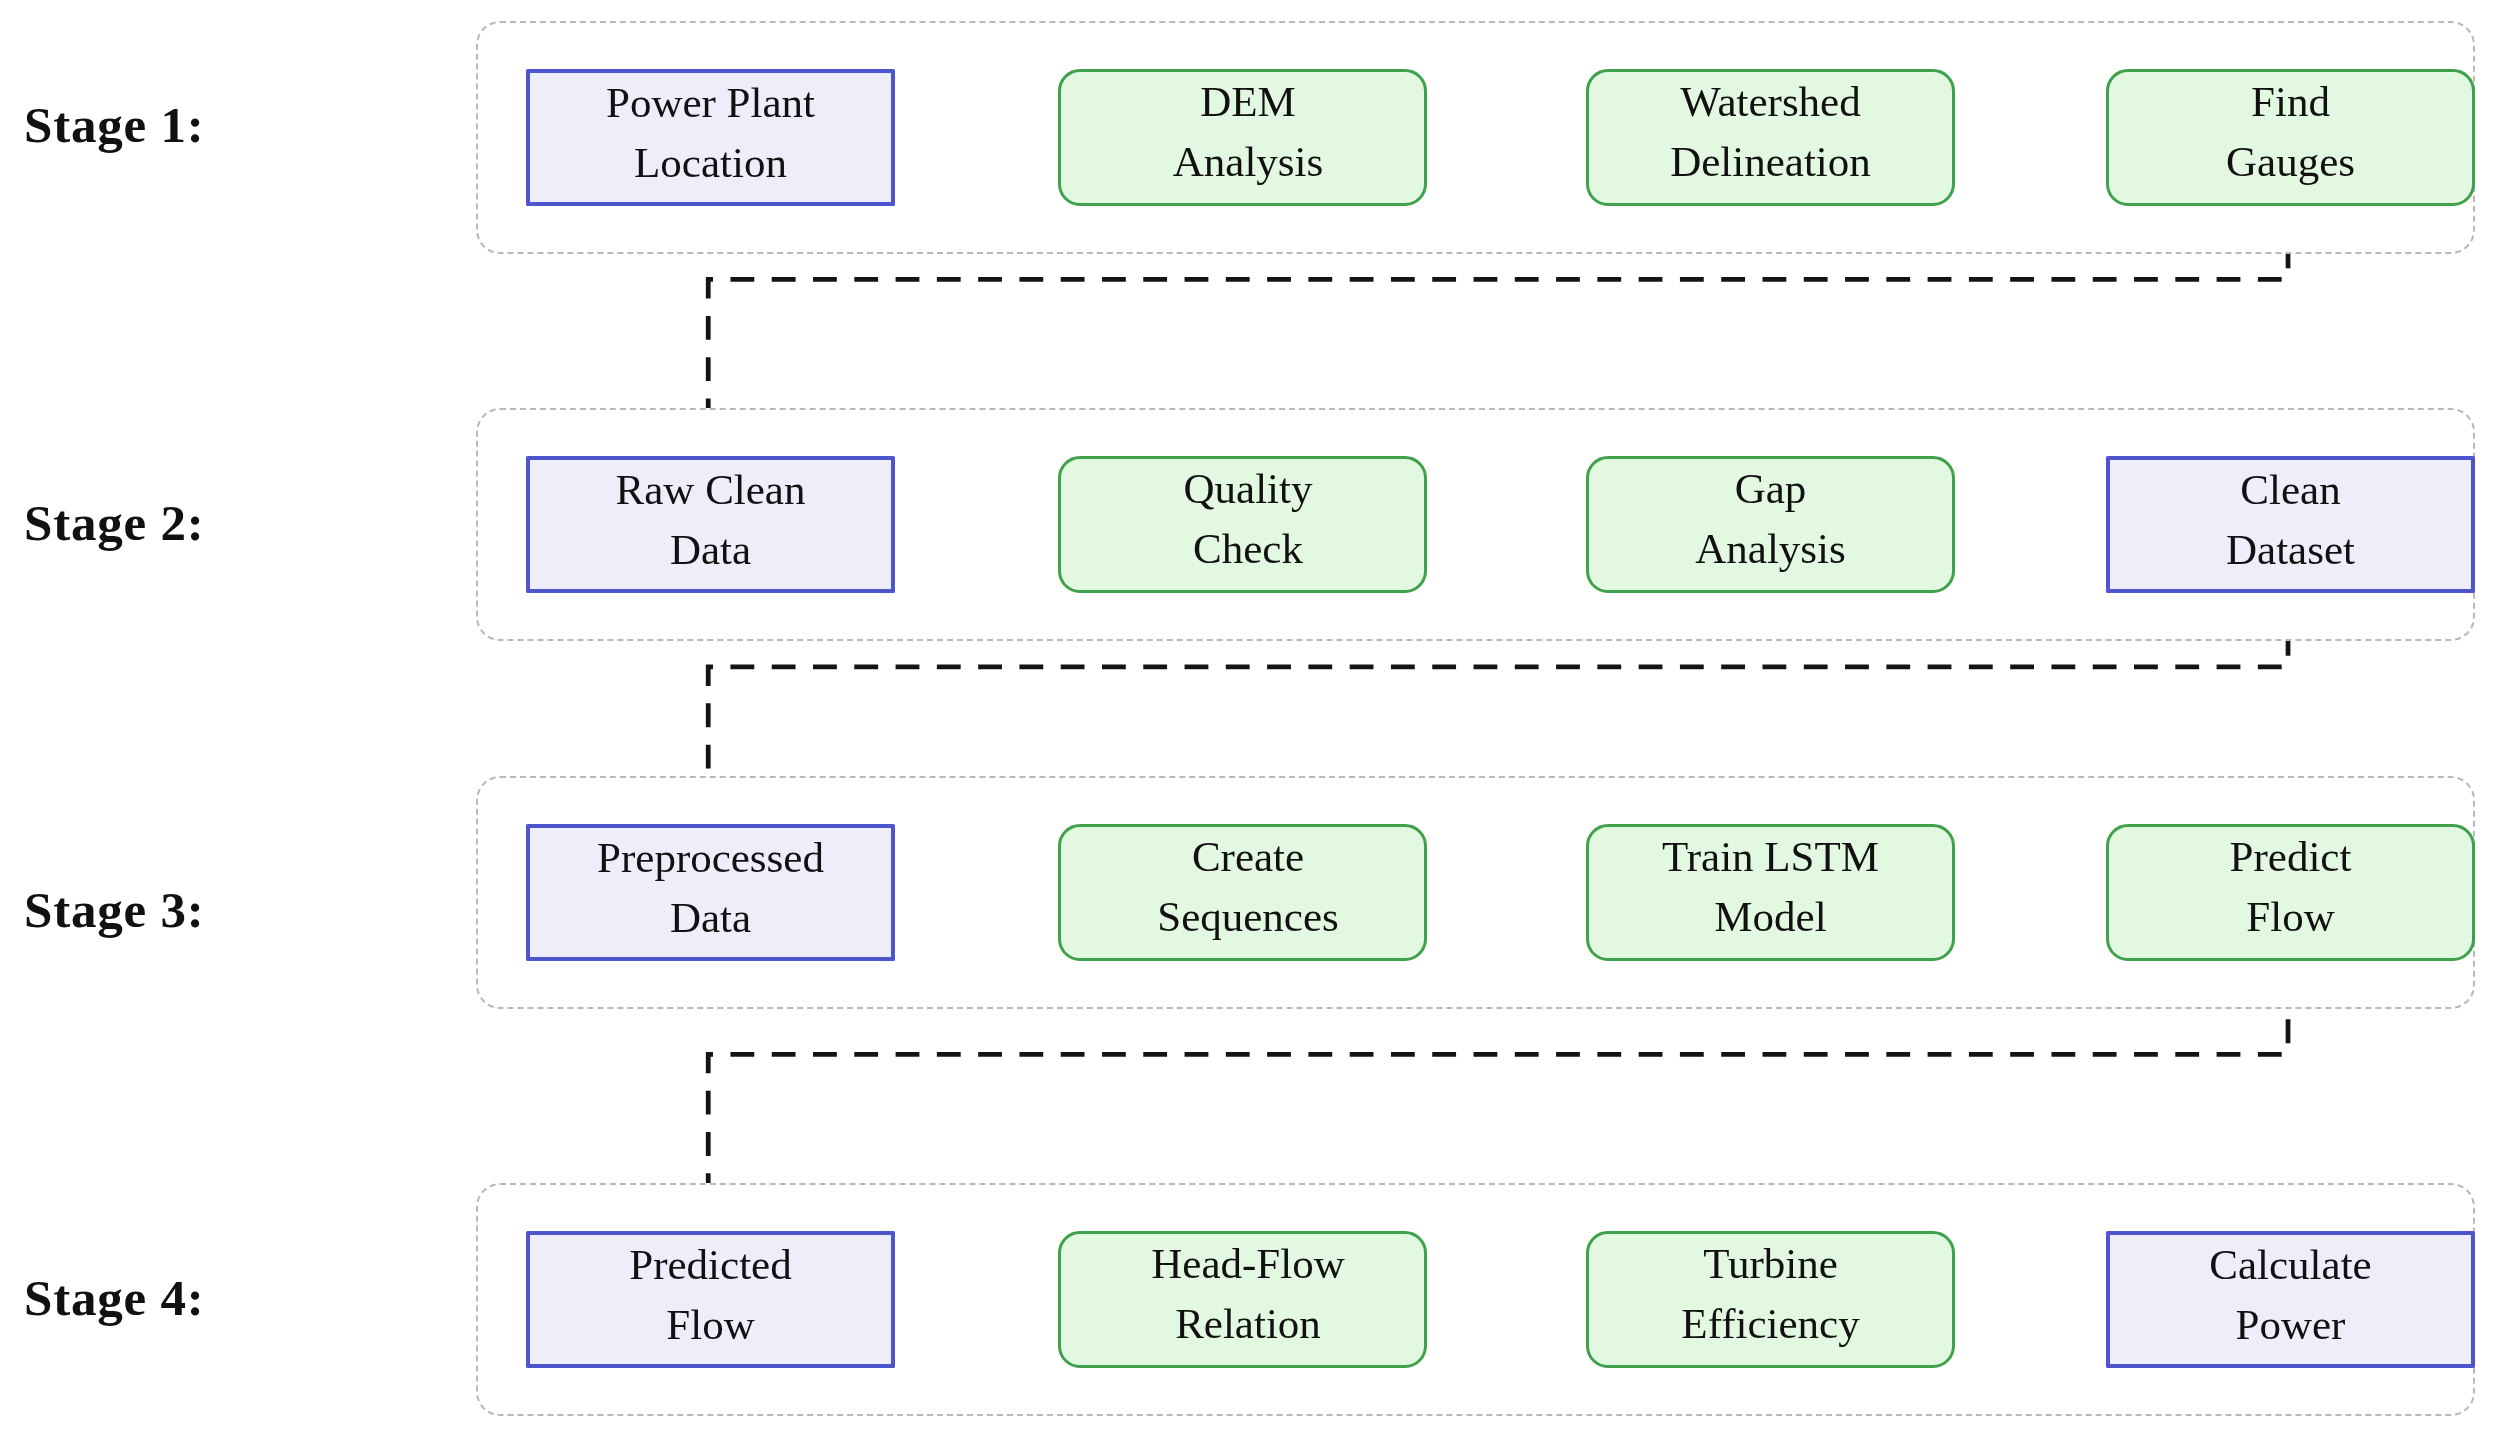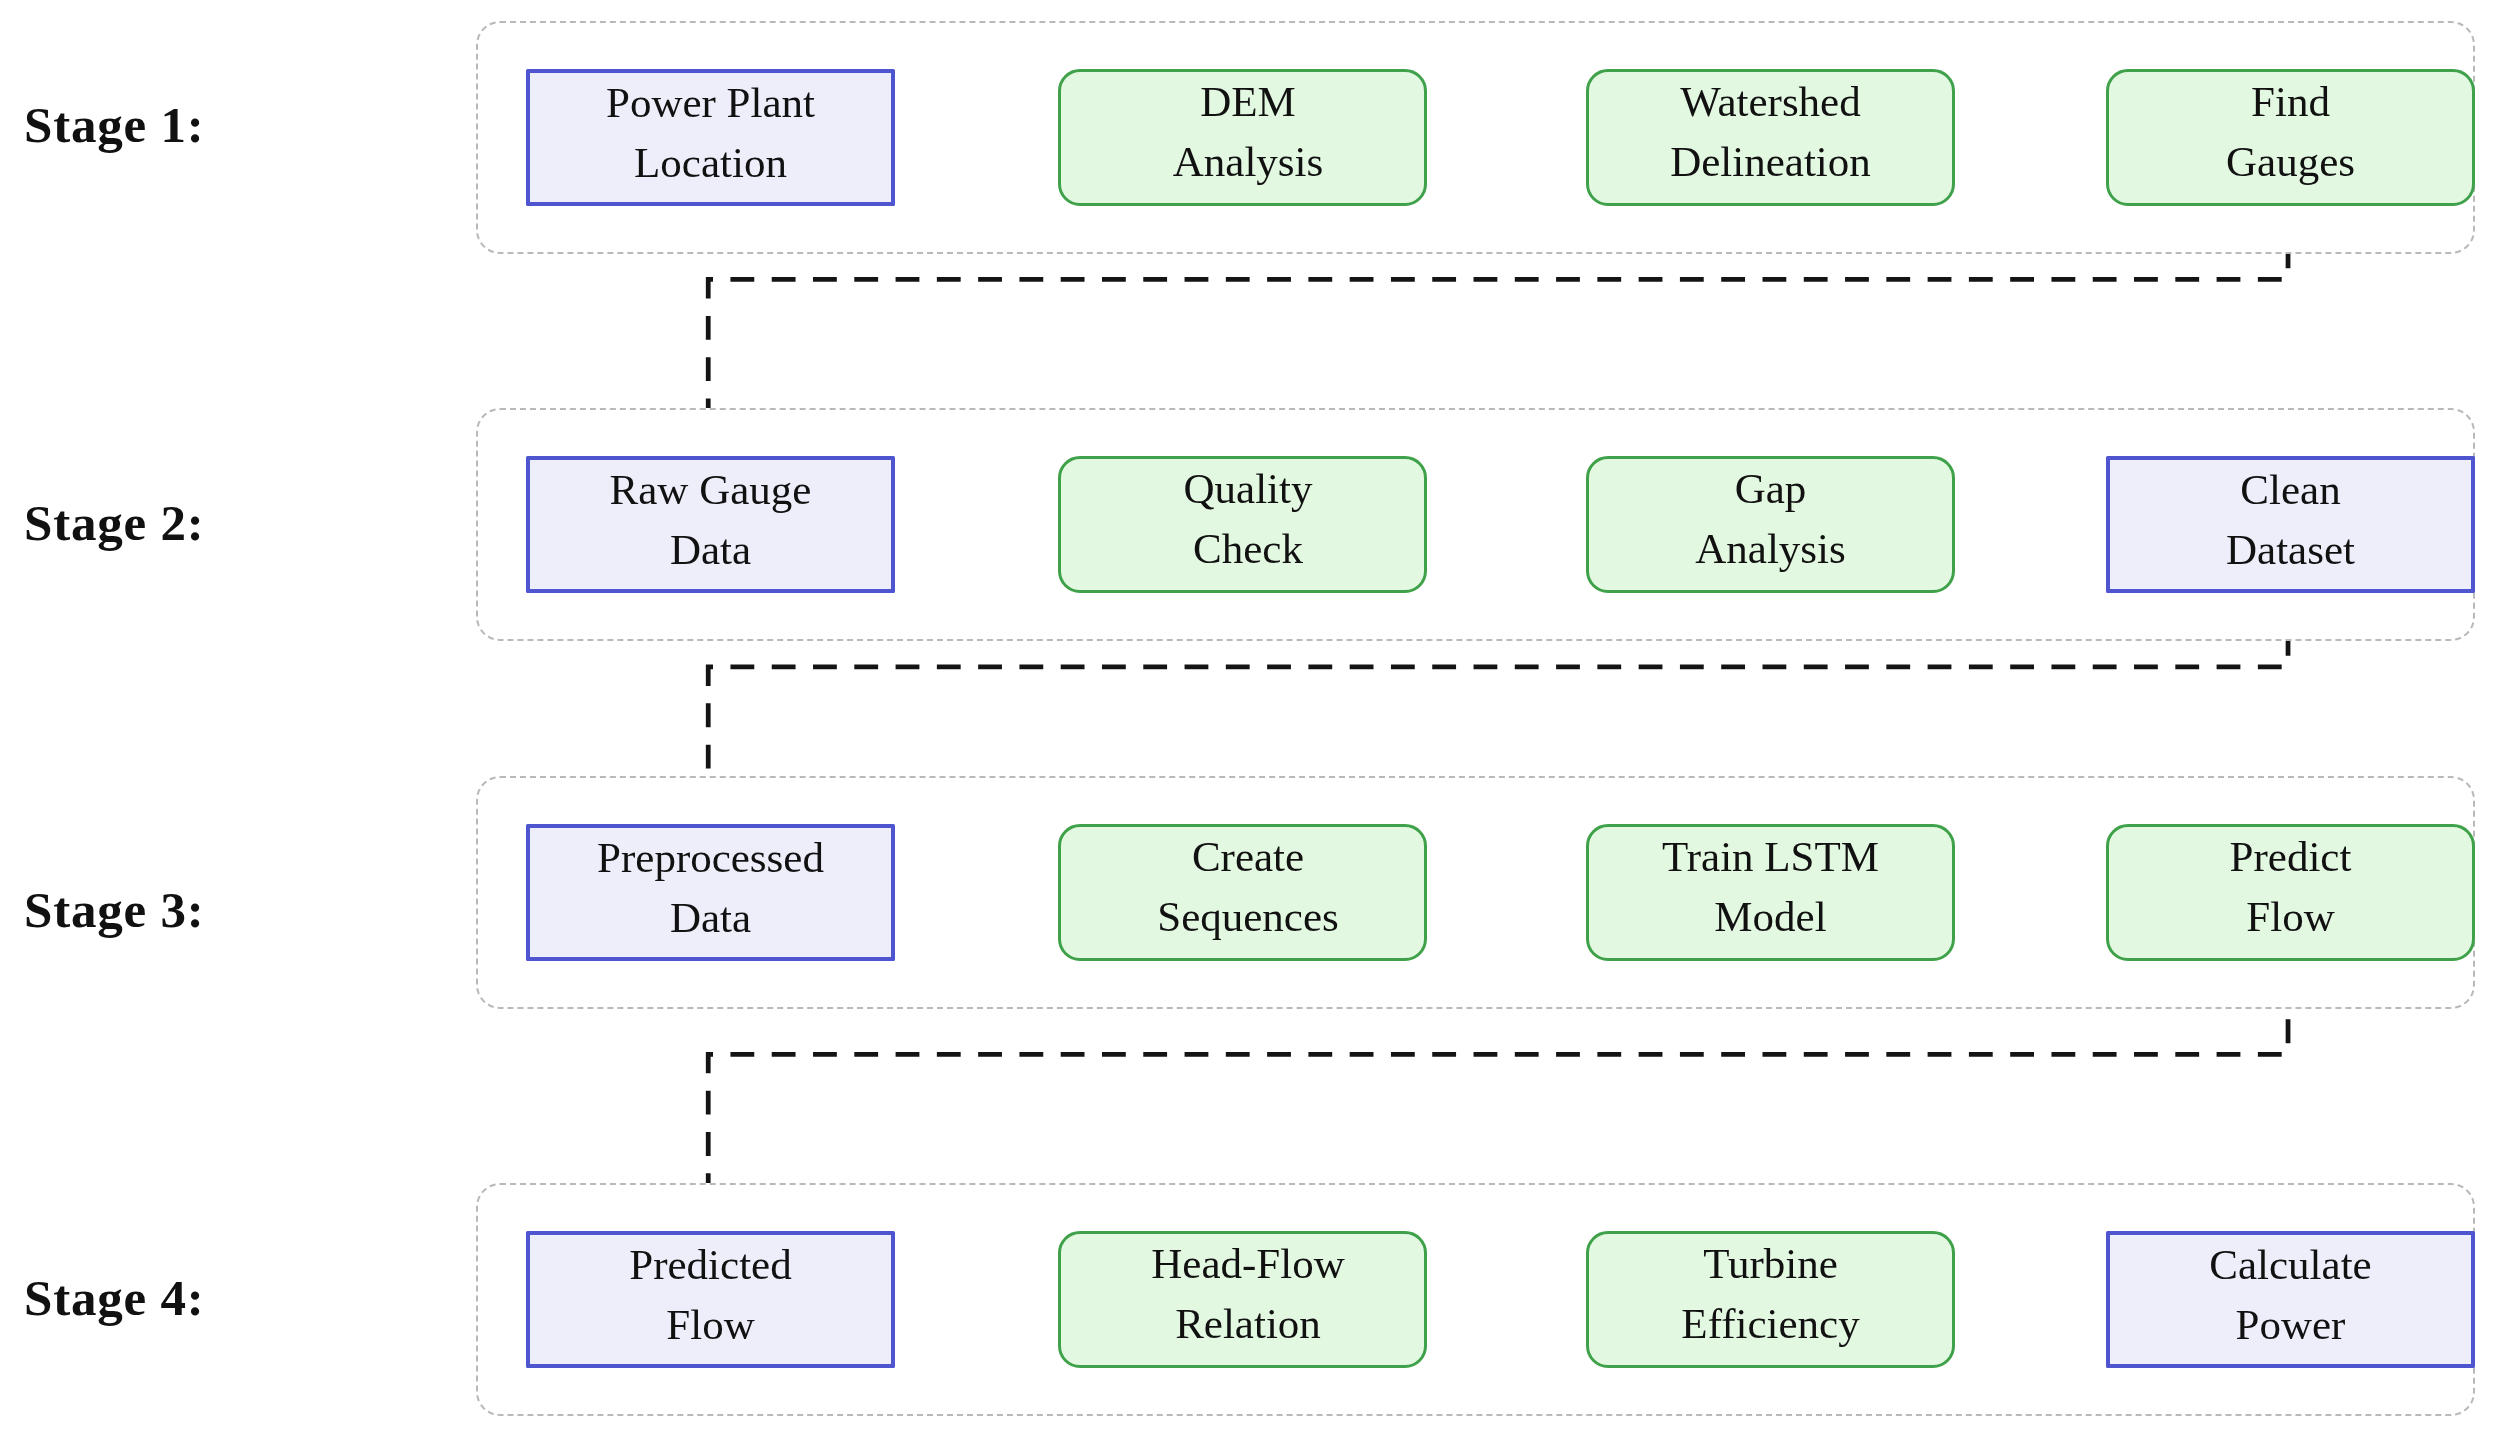--- a/index.html
+++ b/index.html
@@ -118,21 +118,21 @@
     </div>
     <div class="node process col4">
       <span class="l">Find</span>
       <span class="l">Gauges</span>
     </div>
   </div>
 
   <div class="stage-label" style="top:491px;">Stage 2:</div>
   <div class="stage-container" style="top:408px;">
     <div class="node data col1">
-      <span class="l">Raw Gauge</span>
+      <span class="l">Raw Clean</span>
       <span class="l">Data</span>
     </div>
     <div class="node process col2">
       <span class="l">Quality</span>
       <span class="l">Check</span>
     </div>
     <div class="node process col3">
       <span class="l">Gap</span>
       <span class="l">Analysis</span>
     </div>

